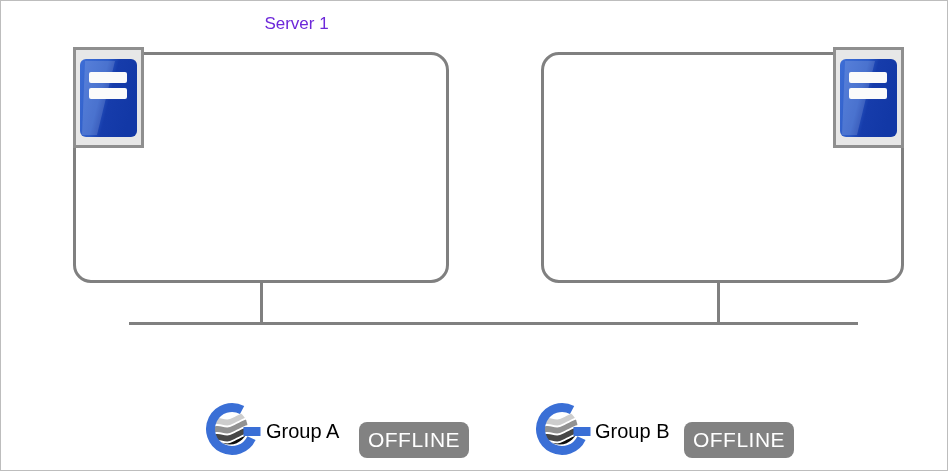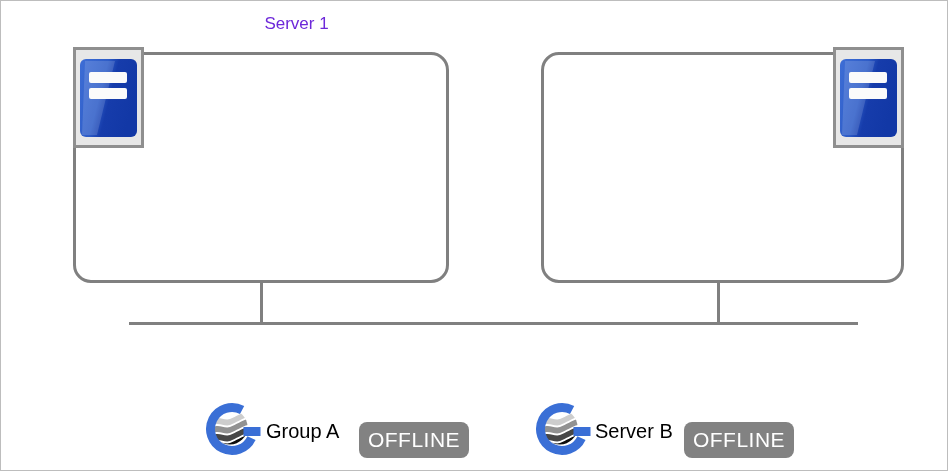--- a/index.html
+++ b/index.html
@@ -159,16 +159,16 @@
 
   <svg class="group-logo ga" viewBox="0 0 56 59">
     <use href="#groupLogoDef"></use>
   </svg>
   <div class="group-label ga">Group A</div>
   <div class="status-badge ga">OFFLINE</div>
 
   <svg class="group-logo gb" viewBox="0 0 56 59">
     <use href="#groupLogoDef"></use>
   </svg>
-  <div class="group-label gb">Server B</div>
+  <div class="group-label gb">Group B</div>
   <div class="status-badge gb">OFFLINE</div>
 
 </div>
 
 </body></html>

